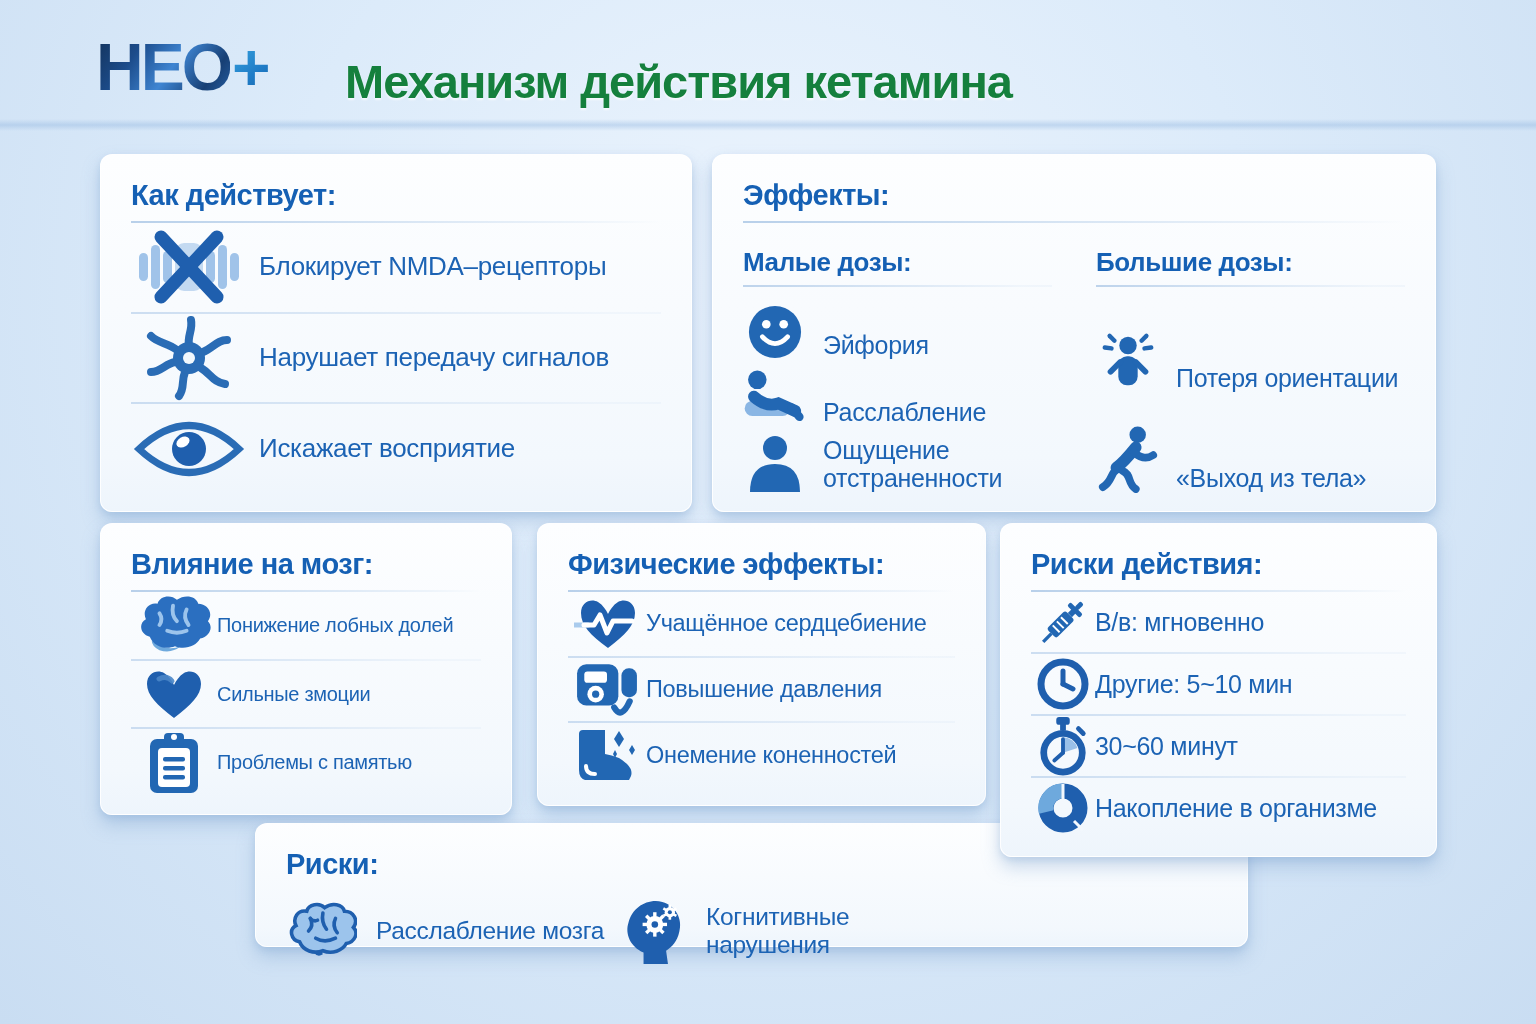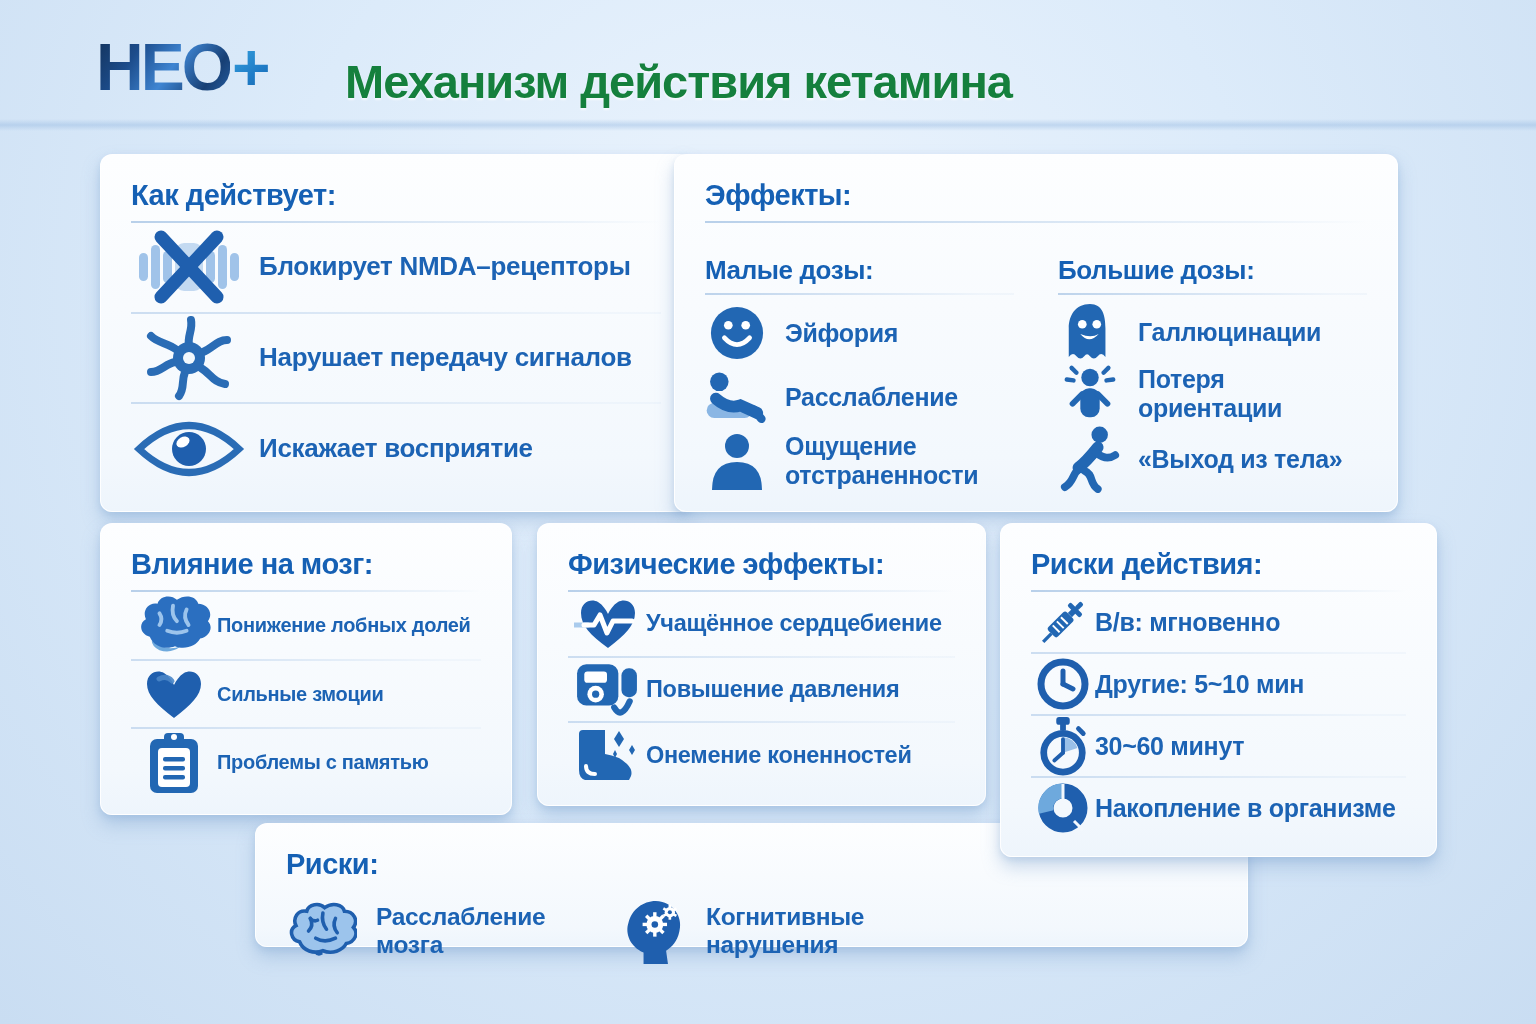--- a/index.html
+++ b/index.html
@@ -25,42 +25,42 @@
   .main-title{position:absolute;left:345px;top:54px;font-size:47px;font-weight:800;
     color:#15803d;letter-spacing:-1px;text-shadow:0 2px 2px rgba(255,255,255,.7);}
   
   .card{position:absolute;display:flex;flex-direction:column;
     background:linear-gradient(180deg,#fdfeff 0%,#f3f8fd 85%,#eef5fc 100%);
     border:1px solid rgba(255,255,255,.9);
     border-radius:12px;
     box-shadow:0 10px 18px rgba(120,160,205,.38),0 3px 6px rgba(120,160,205,.22);
     padding:24px 30px 18px 30px;box-sizing:border-box;}
   #card-how{left:100px;top:154px;width:592px;height:358px;}
-  #card-effects{left:674px;top:154px;width:724px;height:358px;}
+  #card-effects{left:712px;top:154px;width:724px;height:358px;}
   #card-brain{left:100px;top:523px;width:412px;height:292px;}
   #card-physical{left:537px;top:523px;width:449px;height:283px;}
   #card-timing{left:1000px;top:523px;width:437px;height:334px;z-index:3;}
   #card-risks{left:255px;top:823px;width:993px;height:124px;z-index:2;}
   .card-title{font-size:29px;font-weight:800;color:#1560b4;letter-spacing:-.5px;}
   .title-rule{height:2px;margin-top:9px;
     background:linear-gradient(90deg,rgba(140,178,220,.6) 0%,rgba(140,178,220,.12) 85%,rgba(140,178,220,0) 100%);}
   .rows{display:flex;flex-direction:column;flex:1;}
   .row{flex:1;display:flex;align-items:center;}
   .row-rule{height:2px;
     background:linear-gradient(90deg,rgba(150,185,225,.45) 0%,rgba(150,185,225,.08) 90%);}
   .ic{flex:none;display:flex;align-items:center;justify-content:center;}
-  .row-label{font-size:26px;font-weight:700;color:#1c63b4;letter-spacing:-.3px;line-height:1.15;}
-  
-  .cols{display:flex;flex:1;gap:44px;padding-top:32px;}
+  .row-label{font-size:26px;font-weight:400;color:#1c63b4;letter-spacing:-.3px;line-height:1.15;}
+  
+  .cols{display:flex;flex:1;gap:44px;padding-top:24px;}
   .col{flex:1;display:flex;flex-direction:column;}
   .col-title{font-size:26px;font-weight:800;color:#1560b4;letter-spacing:-.4px;}
   .col-rule{height:2px;margin-top:7px;
     background:linear-gradient(90deg,rgba(140,178,220,.55) 0%,rgba(140,178,220,.08) 90%);}
   .col .rows{padding-top:6px;}
-  .col .row{gap:16px;}
+  .col .row{gap:16px;align-items:flex-end;}
   .col .row-label{font-size:25px;}
   .col .ic{width:64px;}
   .w-narrow{max-width:210px;}
   
   #card-brain .ic{width:86px;}
   #card-brain .row-label{font-size:20px;}
   
   #card-physical .ic{width:78px;}
   #card-physical .row-label{font-size:23.5px;}
   
@@ -183,31 +183,20 @@
             <span class="row-label w-narrow">Ощущение отстраненности</span>
           </div>
         </div>
       </div>
       <div class="col">
         <div class="col-title">Большие дозы:</div>
         <div class="col-rule"></div>
         <div class="rows">
           <div class="row">
             <span class="ic">
-              <svg width="56" height="60" viewBox="0 0 58 62">
-                <path d="M29,2 C14,2 7,14 7,27 L7,57 Q11,51 15,56 Q19,61 23,56 Q26,52 29,56 Q33,61 37,56 Q41,51 45,57 L45,27 C45,14 42,2 29,2 Z" fill="#2267b3"></path>
-                <circle cx="21" cy="23" r="4.5" fill="#fff"></circle>
-                <circle cx="36" cy="23" r="4.5" fill="#fff"></circle>
-                <path d="M19,33 Q28,44 38,33 Q30,38 19,33 Z" fill="#fff"></path>
-              </svg>
-            </span>
-            <span class="row-label">Галлюцинации</span>
-          </div>
-          <div class="row">
-            <span class="ic">
               <svg width="62" height="62" viewBox="0 0 64 64">
                 <circle cx="32" cy="15" r="9" fill="#2267b3"></circle>
                 <rect x="22" y="26" width="20" height="30" rx="9" fill="#2267b3"></rect>
                 <g stroke="#2267b3" stroke-width="6" stroke-linecap="round">
                   <line x1="24" y1="32" x2="14" y2="42"></line>
                   <line x1="40" y1="32" x2="50" y2="42"></line>
                 </g>
                 <g stroke="#2267b3" stroke-width="4.5" stroke-linecap="round">
                   <line x1="13" y1="5" x2="18" y2="10"></line>
                   <line x1="51" y1="5" x2="46" y2="10"></line>

